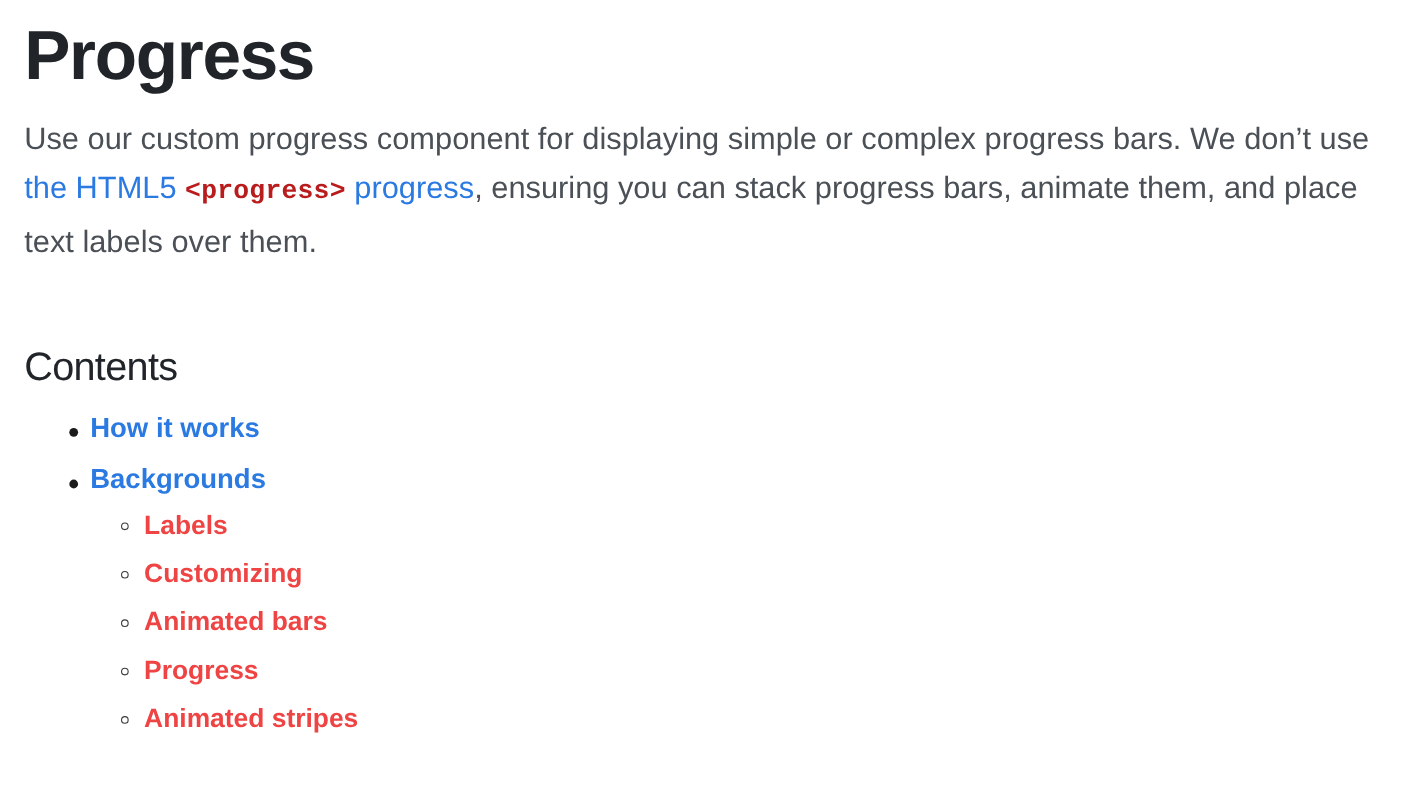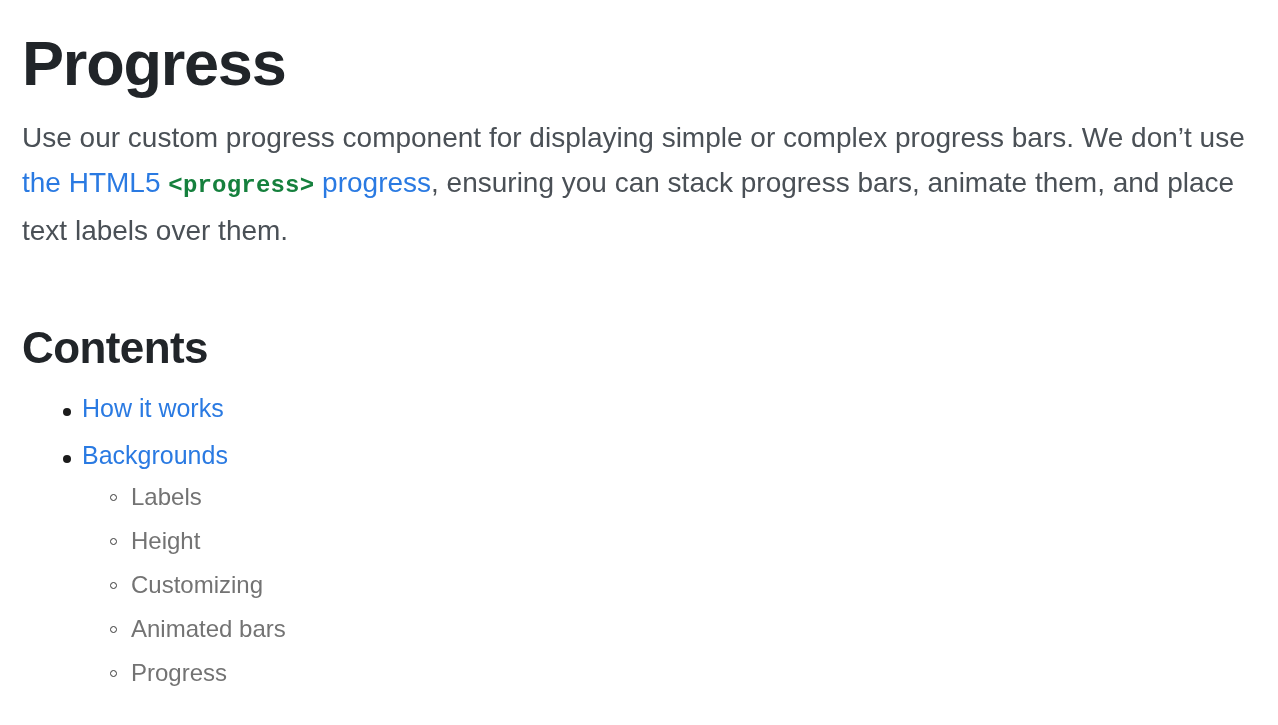--- a/index.html
+++ b/index.html
@@ -9,21 +9,21 @@
   }
   body {
     width: 1278px;
     height: 725px;
     overflow: hidden;
     font-family: "Liberation Sans", sans-serif;
     -webkit-font-smoothing: antialiased;
   }
 
   .page {
-    padding: 16px 22px;
+    padding: 4px 22px;
     box-sizing: border-box;
     width: 1278px;
   }
 
   h1.page-title {
     font-size: 63px;
     line-height: 1.0;
     font-weight: 700;
     color: #212529;
     margin: 0;
@@ -43,39 +43,40 @@
 
   a.doc-link {
     color: #2a7ae2;
     text-decoration: none;
   }
 
   code.inline-code {
     font-family: "Liberation Mono", "DejaVu Sans Mono", monospace;
     font-size: 24px;
     font-weight: 700;
-    color: #15803d;
+    color: #b91c1c;
     letter-spacing: 0.2px;
   }
 
   h2.contents-title {
-    font-size: 44px;
+    font-size: 36px;
     line-height: 1.0;
-    font-weight: 700;
+    font-weight: 400;
     color: #212529;
     margin: 0;
     padding-top: 73px;
     letter-spacing: -0.6px;
   }
 
   ul.toc-list {
     list-style: none;
     margin: 0;
     padding: 0;
     padding-top: 24px;
+    font-weight: bold;
   }
   ul.toc-list > li.toc-item {
     position: relative;
     padding-left: 60px;
     margin-bottom: 19px;
   }
   ul.toc-list > li.toc-item > .disc-marker {
     position: absolute;
     left: 41px;
     top: 14px;
@@ -109,21 +110,21 @@
     top: 11px;
     width: 7px;
     height: 7px;
     border: 1px solid #3a3a3a;
     border-radius: 50%;
     box-sizing: border-box;
   }
   li.toc-subitem > a.toc-sublink {
     font-size: 24px;
     line-height: 27px;
-    color: #737373;
+    color: #ef4444;
     text-decoration: none;
     display: inline-block;
   }
 </style>
 </head>
 <body>
 
 <div class="page">
 
   <h1 class="page-title">Progress</h1>
@@ -143,32 +144,32 @@
       <span class="disc-marker"></span>
       <a class="toc-link" href="#">Backgrounds</a>
 
       <ul class="toc-sublist">
         <li class="toc-subitem">
           <span class="circle-marker"></span>
           <a class="toc-sublink" href="#">Labels</a>
         </li>
         <li class="toc-subitem">
           <span class="circle-marker"></span>
-          <a class="toc-sublink" href="#">Height</a>
-        </li>
-        <li class="toc-subitem">
-          <span class="circle-marker"></span>
           <a class="toc-sublink" href="#">Customizing</a>
         </li>
         <li class="toc-subitem">
           <span class="circle-marker"></span>
           <a class="toc-sublink" href="#">Animated bars</a>
         </li>
         <li class="toc-subitem">
           <span class="circle-marker"></span>
           <a class="toc-sublink" href="#">Progress</a>
         </li>
+        <li class="toc-subitem">
+          <span class="circle-marker"></span>
+          <a class="toc-sublink" href="#">Animated stripes</a>
+        </li>
       </ul>
     </li>
 
   </ul>
 
 </div>
 
 </body></html>

